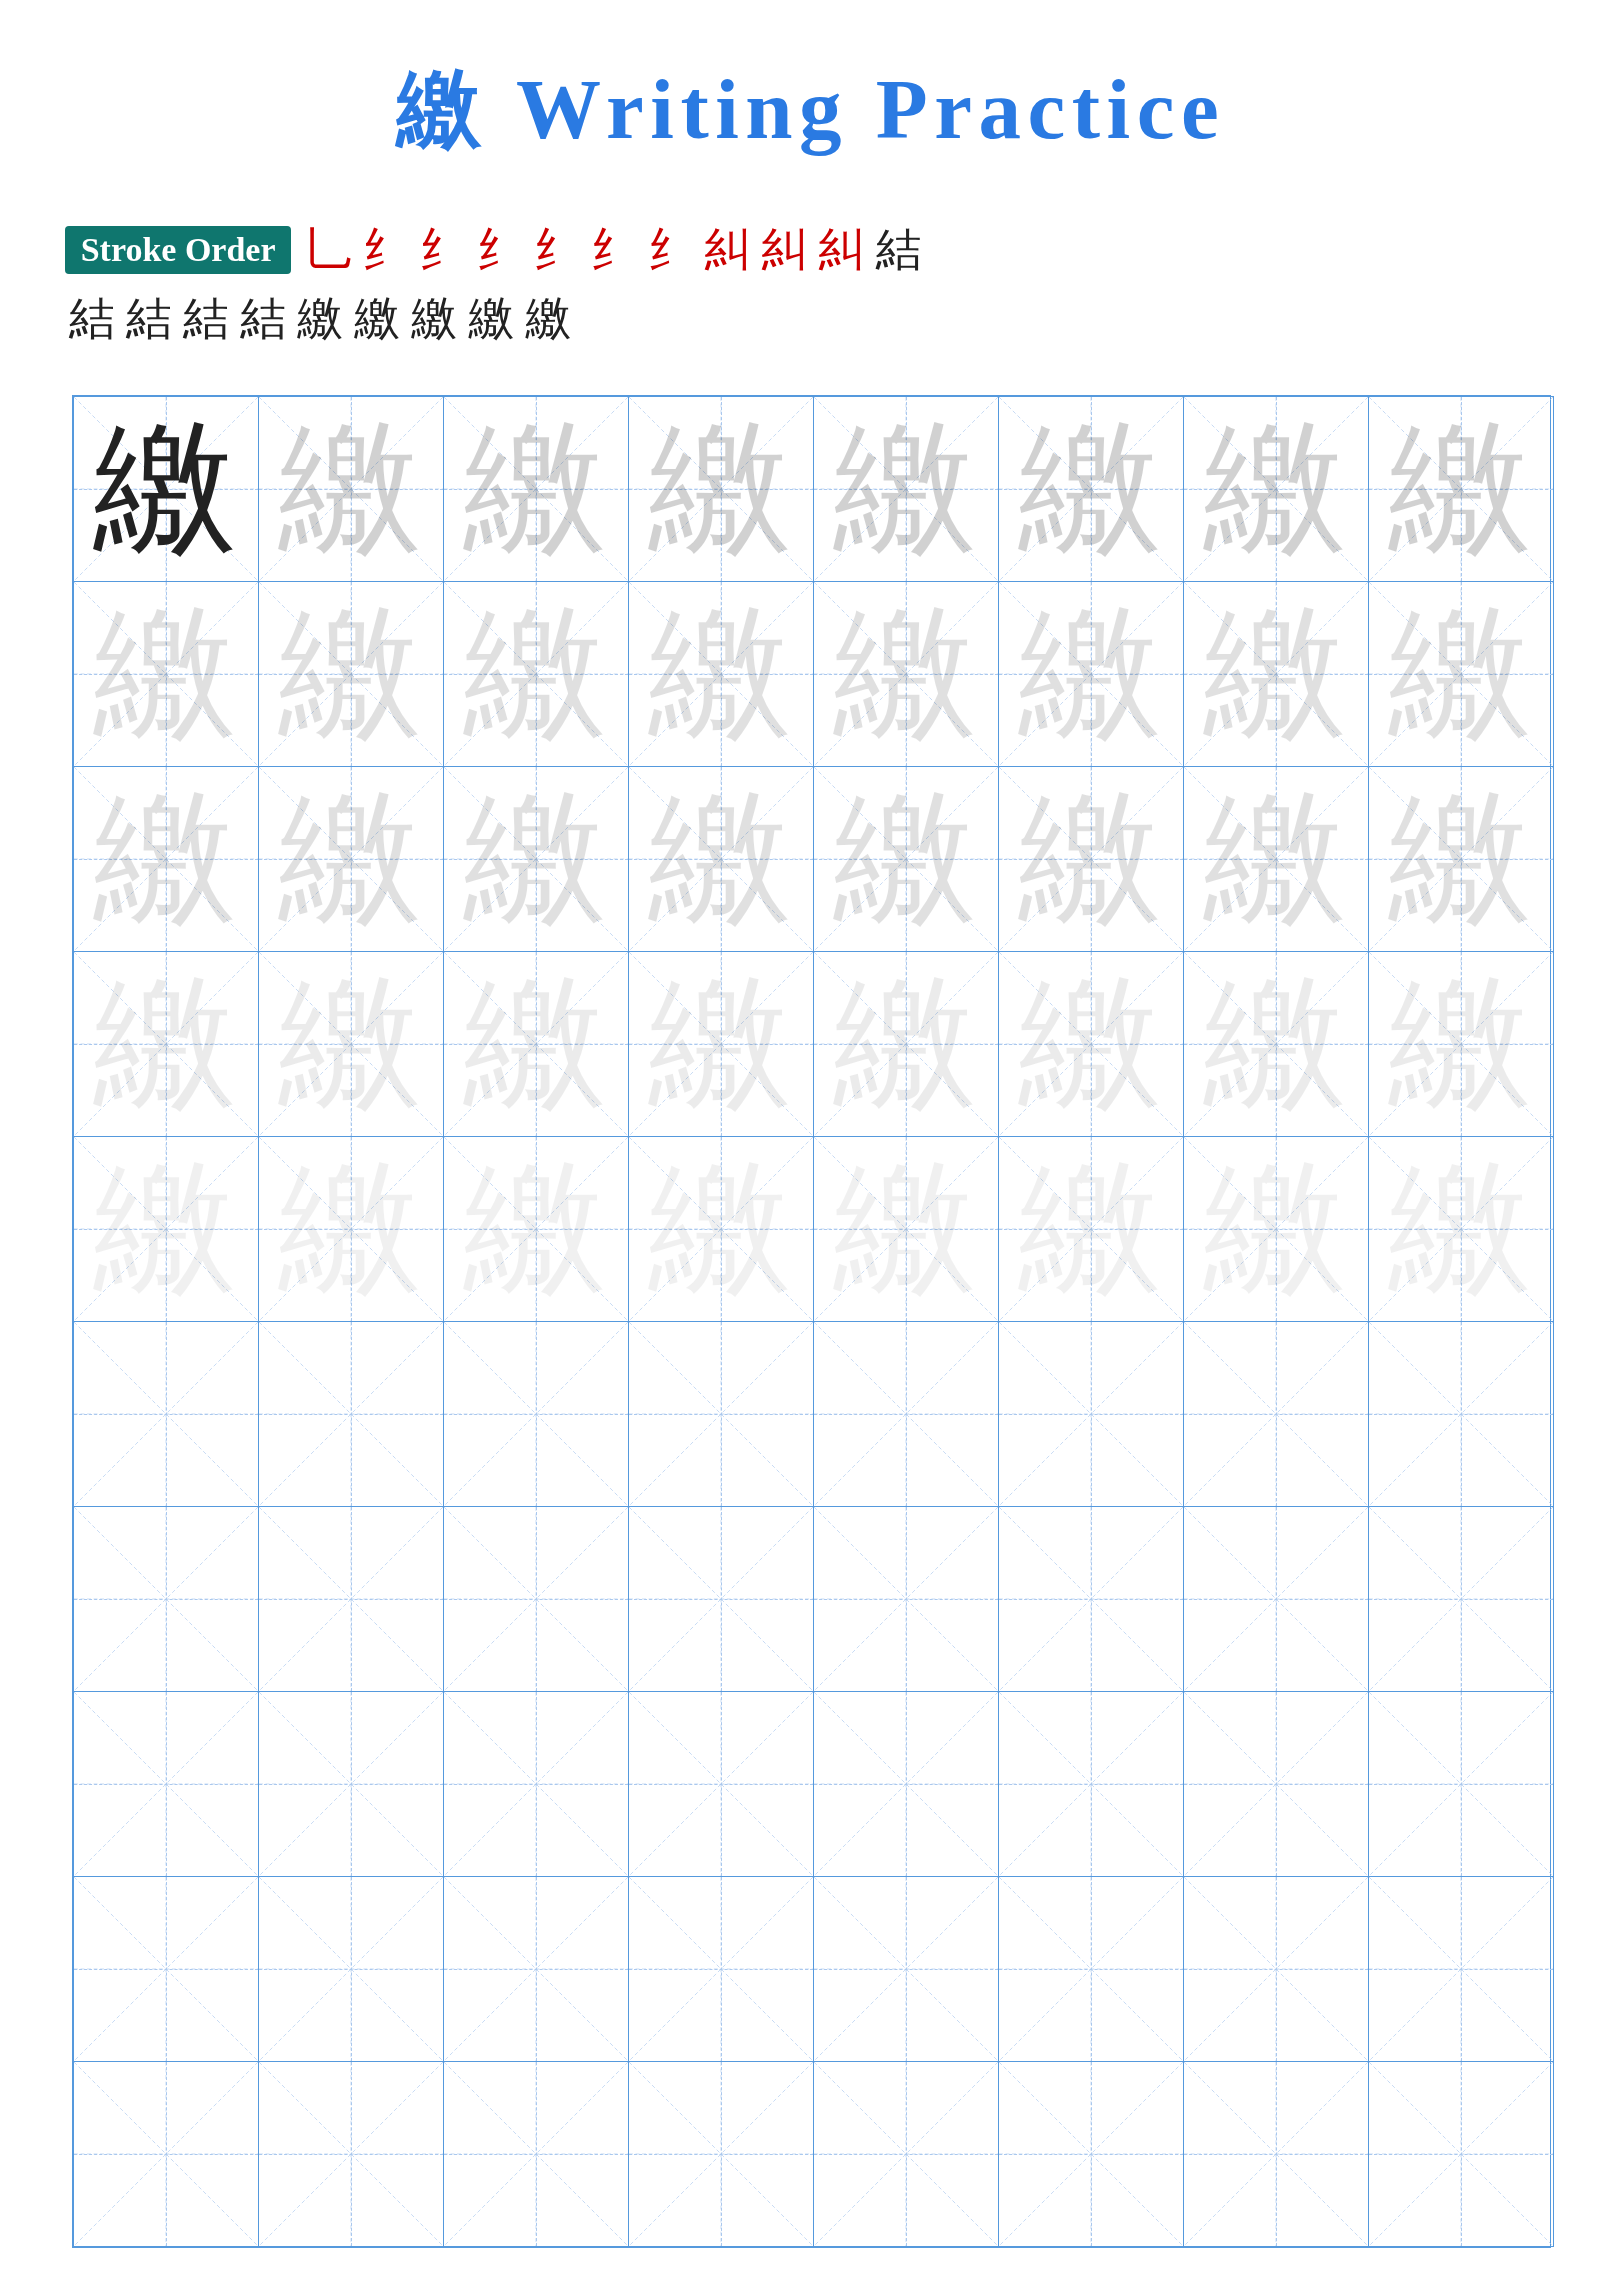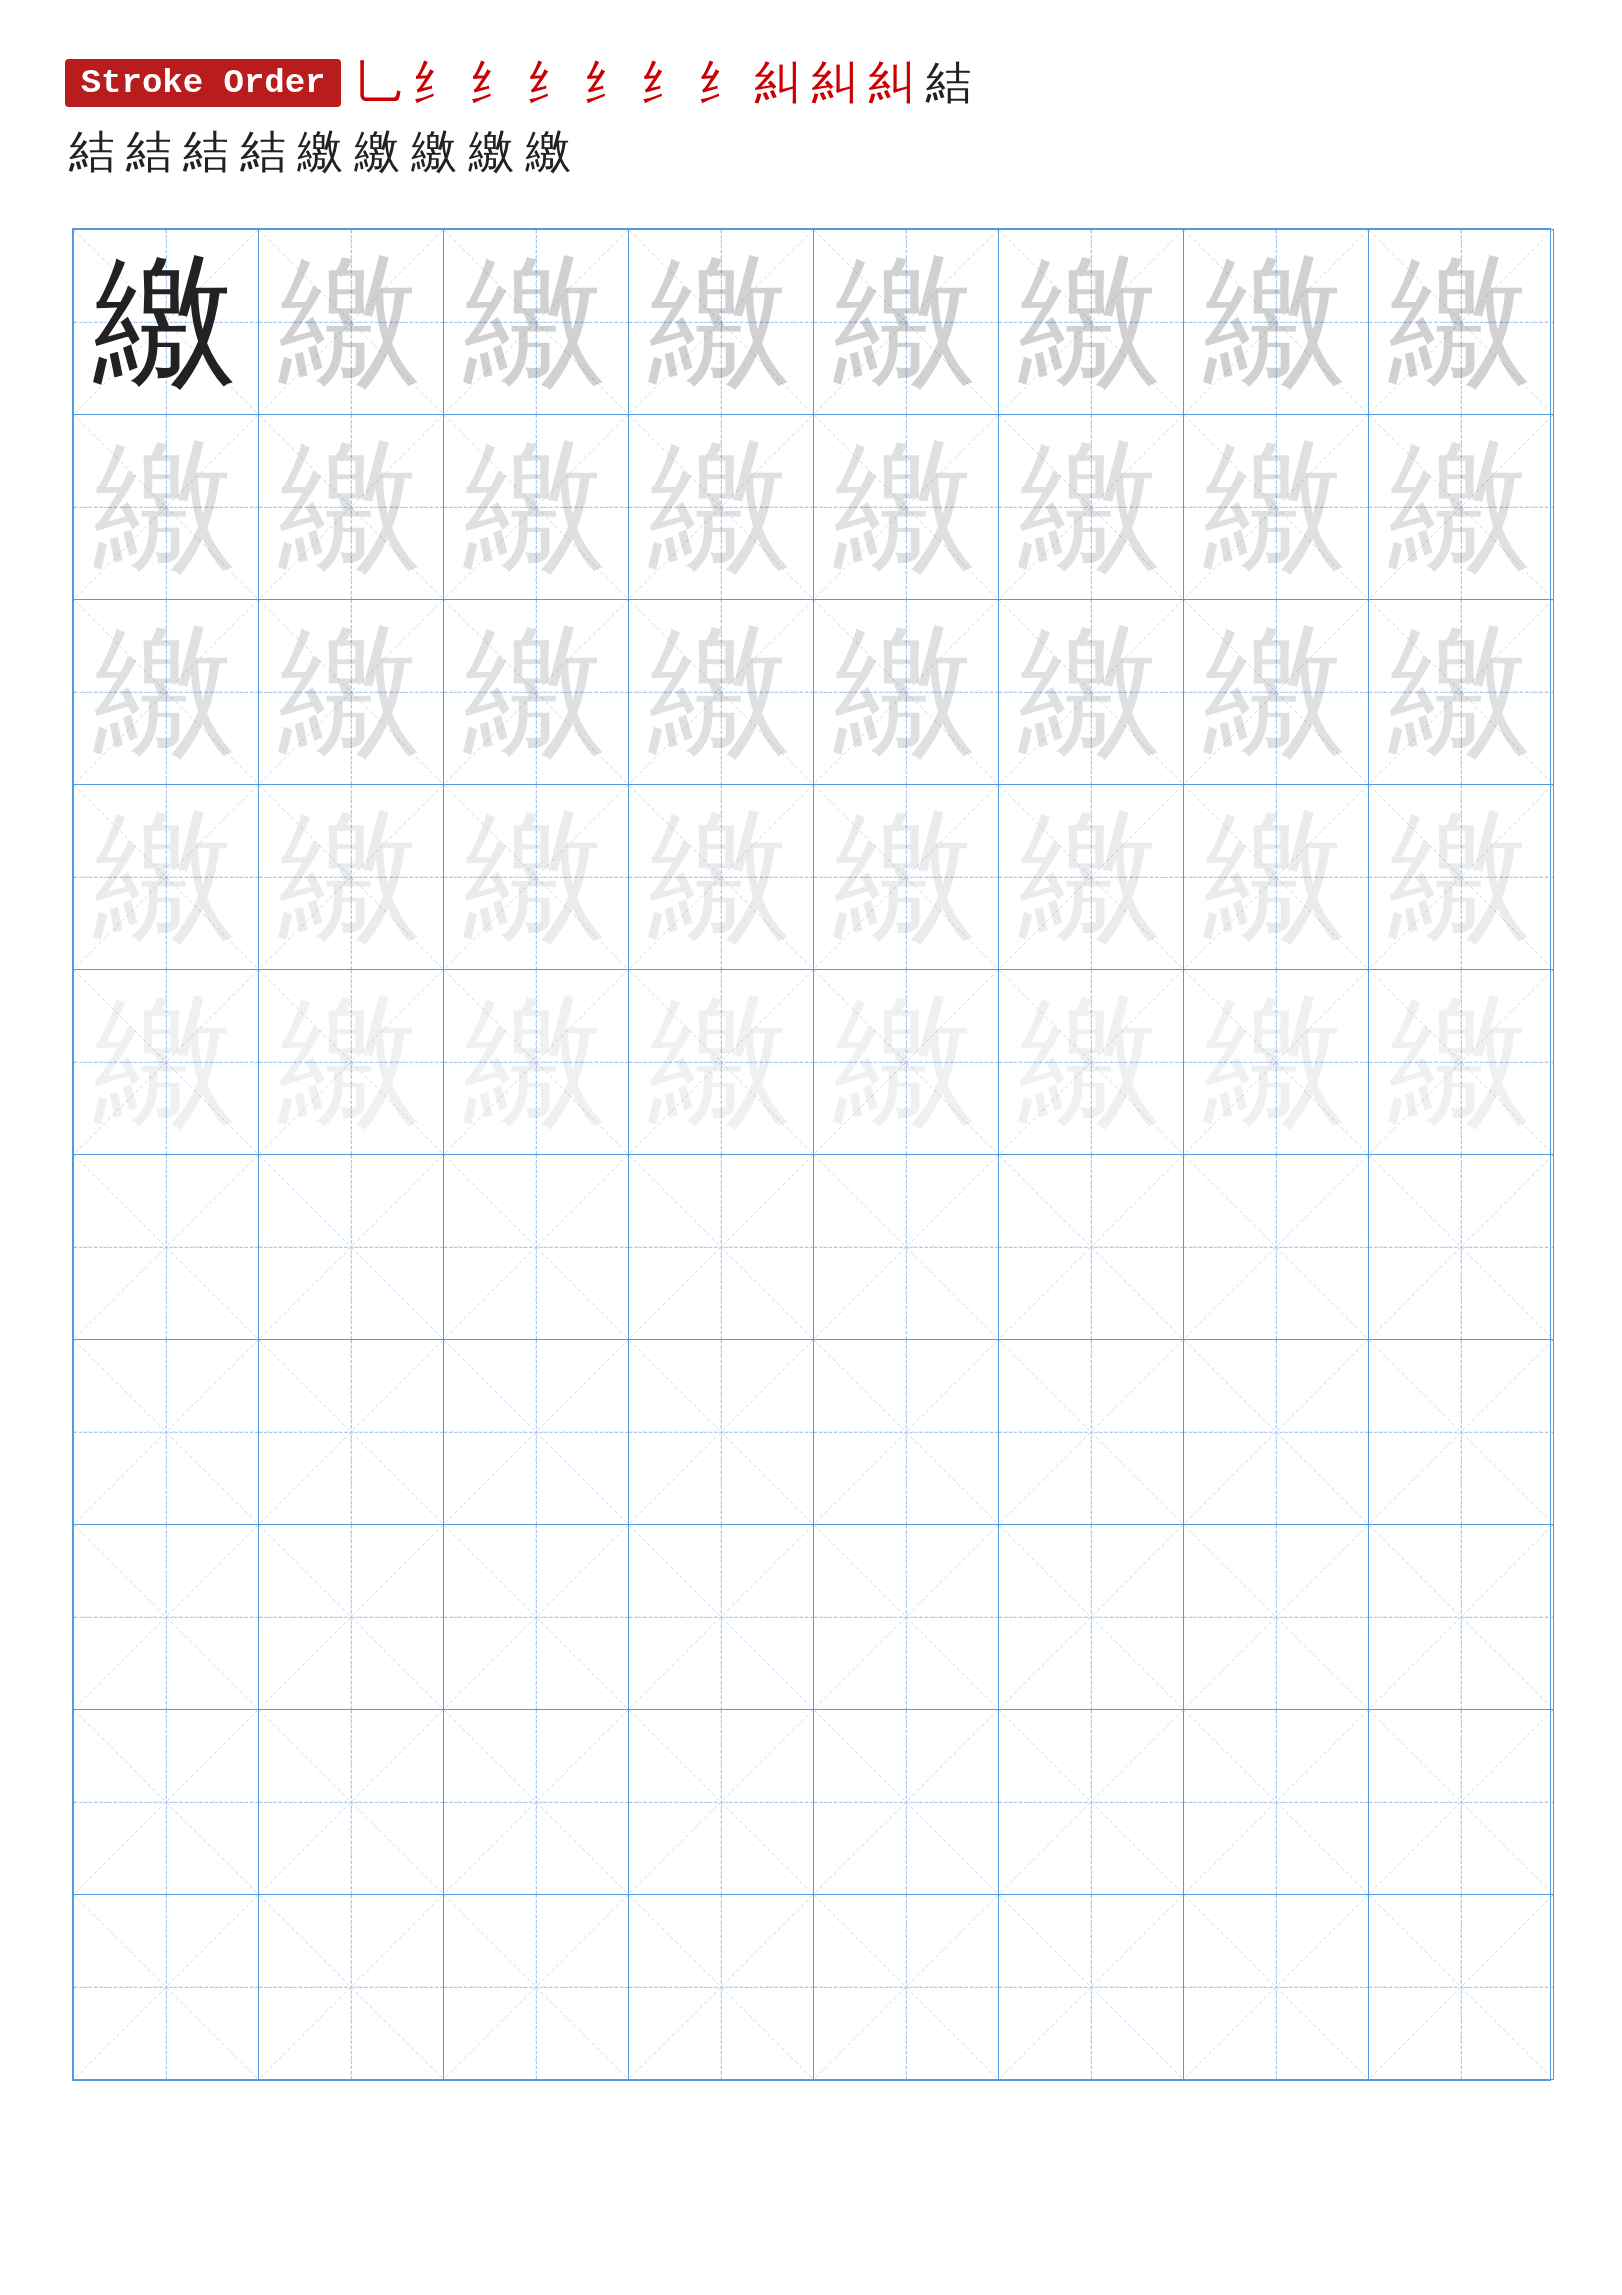--- a/index.html
+++ b/index.html
@@ -44,27 +44,27 @@
 
     .stroke-order-row {
       display: flex;
       align-items: center;
       flex-wrap: wrap;
       gap: 3.3px;
       margin-bottom: 6.5px;
     }
 
     .stroke-order-badge {
-      background: #b91c1c;
+      background: #0f766e;
       color: white;
       font-size: 34px;
       font-weight: bold;
       padding: 5.2px 15.7px;
       border-radius: 3.9px;
-      font-family: Liberation Mono, monospace;
+      font-family: Liberation Serif, serif;
       margin-right: 6.5px;
     }
 
     .stroke-char {
       font-size: 46px;
       color: #cc0000;
       font-family: serif;
       margin: 0 3.9px;
     }
 
@@ -167,20 +167,23 @@
       position: relative;
       z-index: 2;
       line-height: 1;
     }
   </style>
 </head>
 <body>
 
 <div class="page">
 
+  <div class="title">
+    <span class="title-kanji">繳</span><span class="title-text"> Writing Practice</span>
+  </div>
 
   <div class="stroke-order-section">
     <div class="stroke-order-row">
       <span class="stroke-order-badge">Stroke Order</span>
 
       <span class="stroke-char">⺃</span>
       <span class="stroke-char">纟</span>
       <span class="stroke-char">纟</span>
       <span class="stroke-char">纟</span>
       <span class="stroke-char">纟</span>

